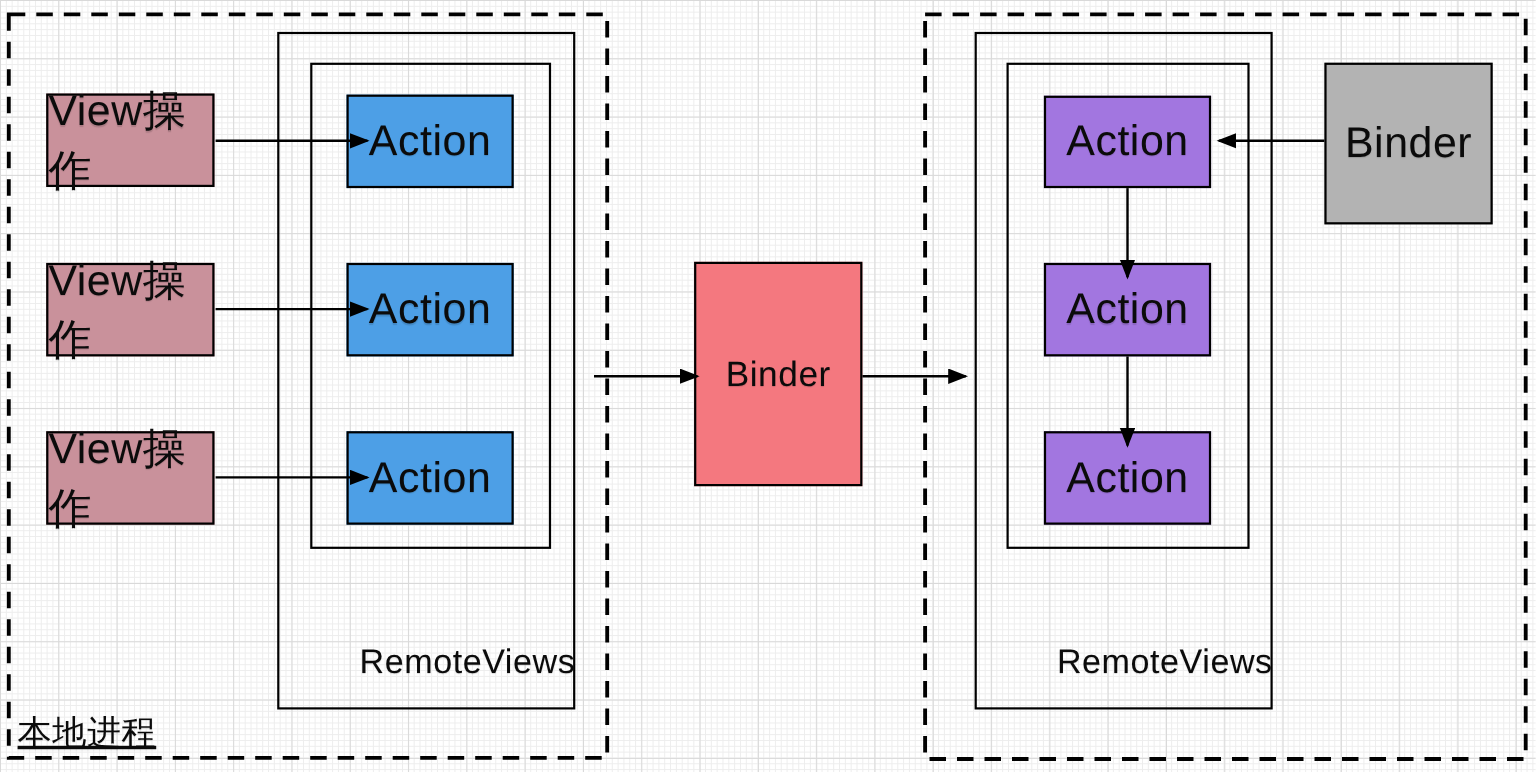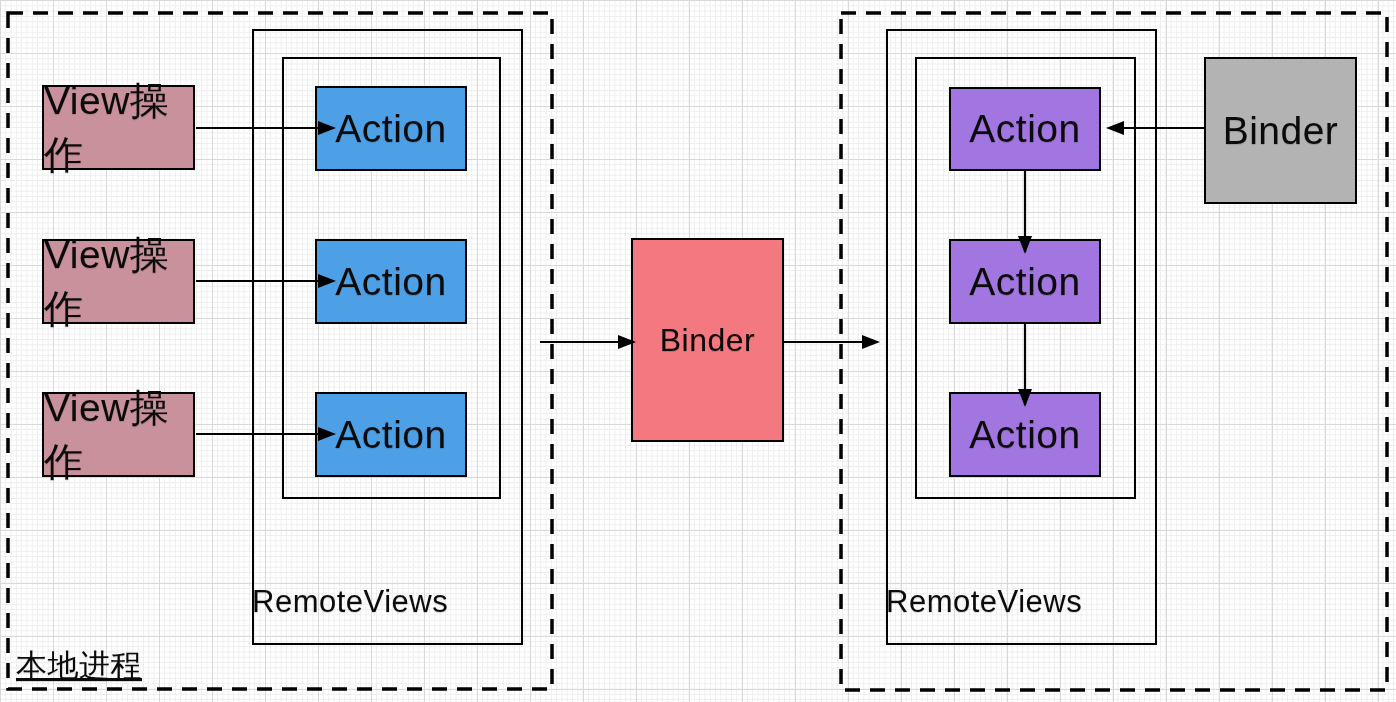--- a/index.html
+++ b/index.html
@@ -29,21 +29,21 @@
     text-shadow:0 1px 1px rgba(0,0,0,0.15);
   }
   .rect{
     position:absolute;
     box-sizing:border-box;
     border:2.5px solid #000;
     background:transparent;
   }
   .rect-label{
     position:absolute;
-    text-align:left;
+    text-align:right;
     font-size:31px;color:#0b0b0b;
     letter-spacing:0.5px;
     text-shadow:0 1px 1px rgba(0,0,0,0.15);
   }
   .container-label{
     position:absolute;
     font-size:31px;color:#0b0b0b;
     letter-spacing:0.5px;
     text-shadow:0 1px 1px rgba(0,0,0,0.15);
     text-decoration:underline;

